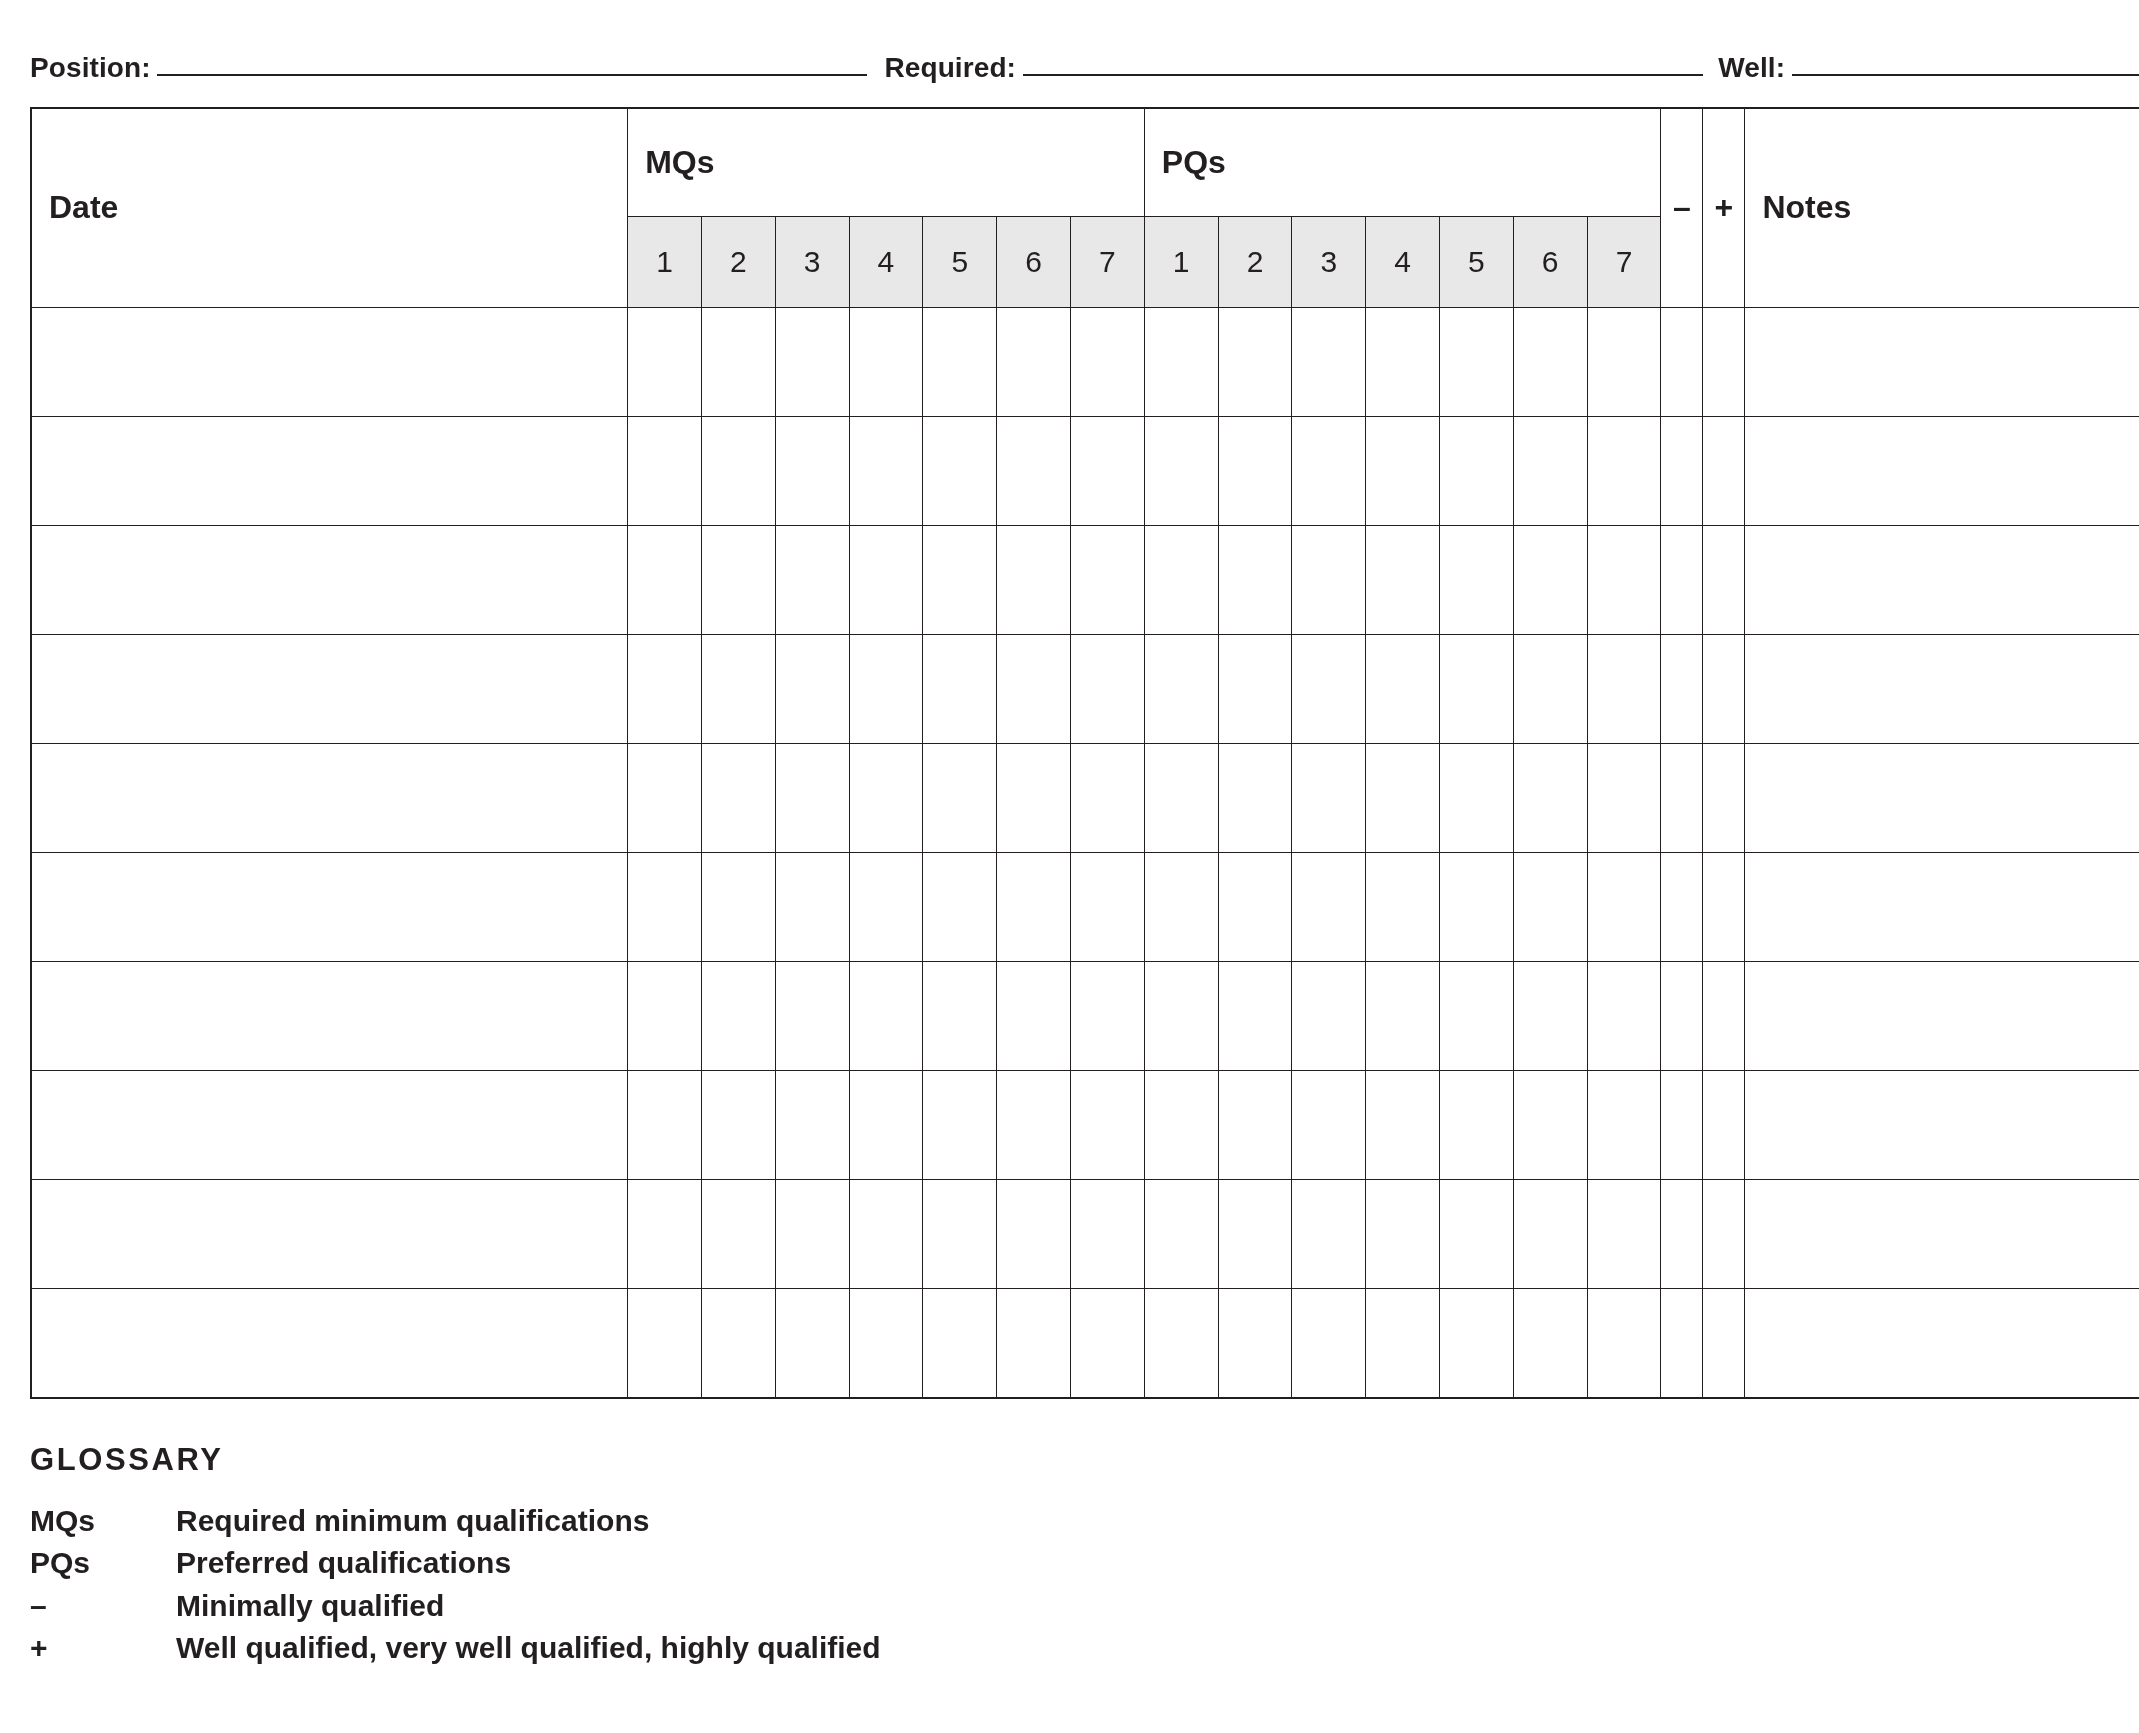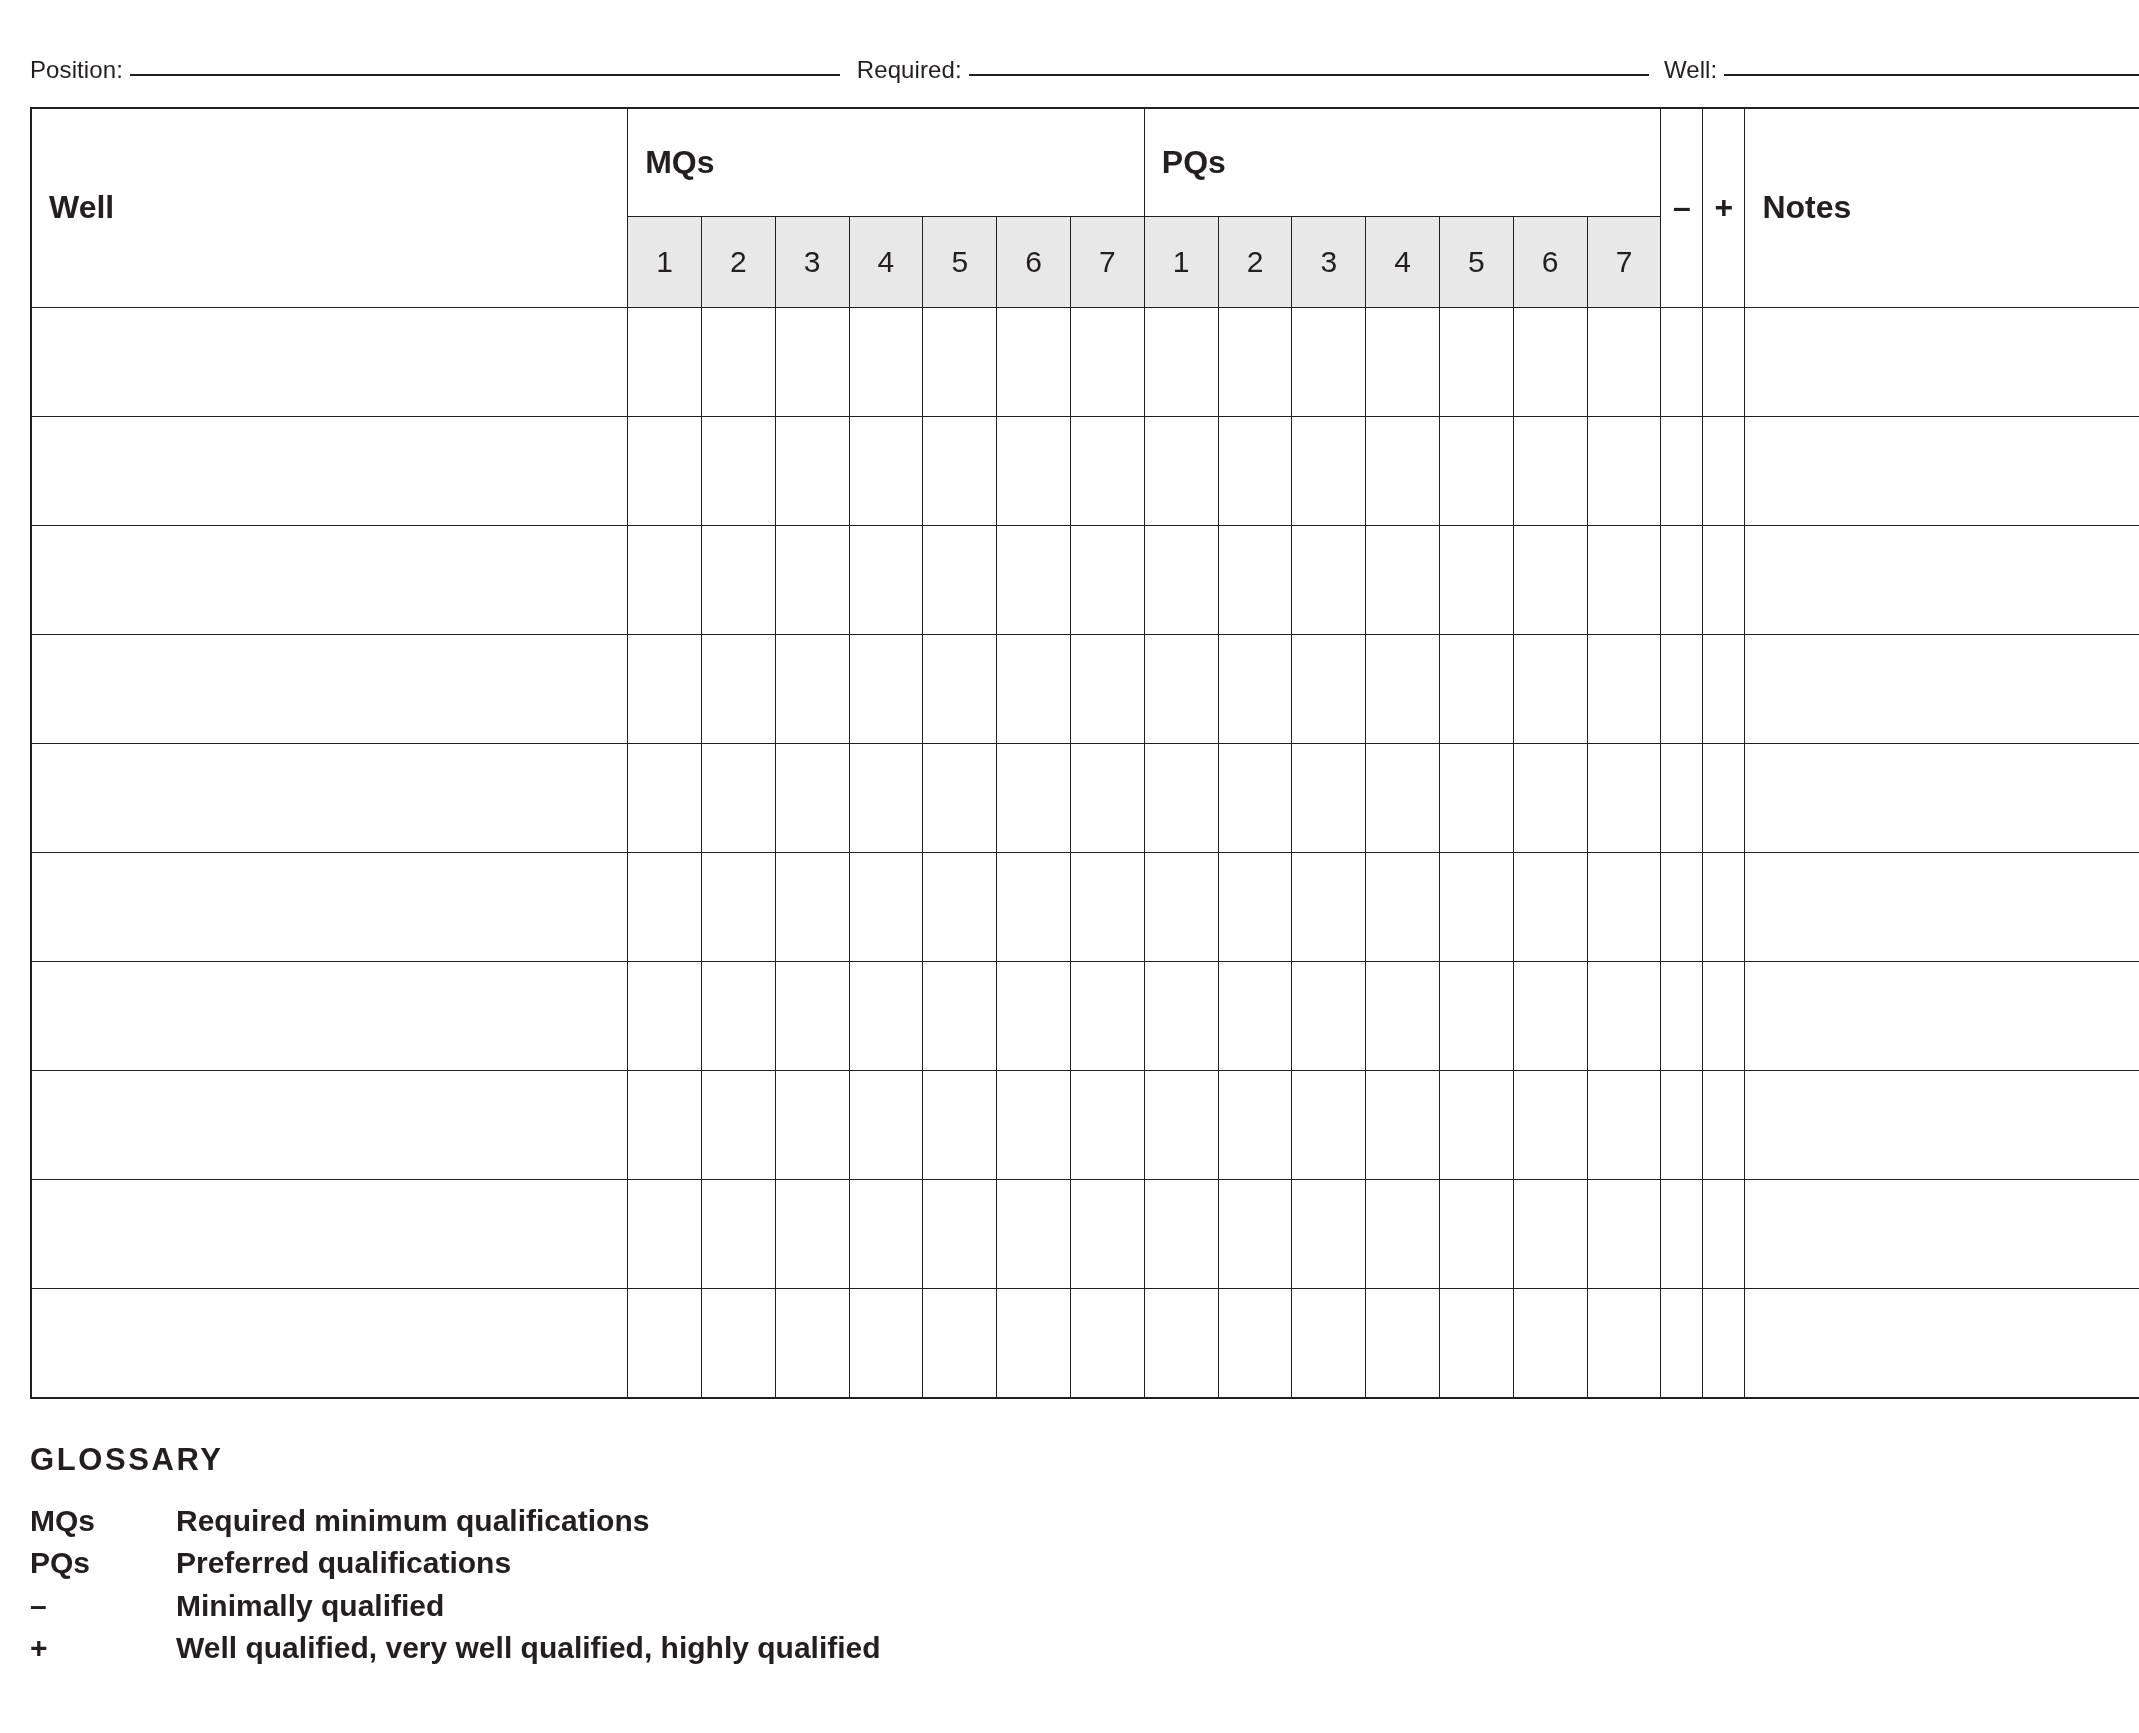--- a/index.html
+++ b/index.html
@@ -23,22 +23,22 @@
   }
 
   
   .header-row {
     display: flex;
     align-items: flex-end;
     height: 56px;
     padding-top: 8.6px;
   }
   .field-label {
-    font-size: 24px;
-    font-weight: normal;
+    font-size: 28px;
+    font-weight: bold;
     line-height: 1;
     white-space: nowrap;
     letter-spacing: 0.1px;
   }
   .rule {
     border-bottom: 2.1px solid #231f20;
     height: 0;
     margin: 0 0 6px 6.8px;
   }
   .rule.position { width: 710px; }
@@ -147,21 +147,21 @@
         <col class="num">
         <col class="num">
         <col class="num">
         <col class="num">
         <col class="sign">
         <col class="sign">
         <col class="notes">
       </colgroup>
     <thead>
       <tr>
-        <th class="head-main" rowspan="2">Well</th>
+        <th class="head-main" rowspan="2">Date</th>
         <th class="head-main" id="th-mqs" colspan="7">MQs</th>
         <th class="head-main" id="th-pqs" colspan="7">PQs</th>
         <th class="head-main center" rowspan="2">–</th>
         <th class="head-main center" rowspan="2">+</th>
         <th class="head-main" rowspan="2">Notes</th>
       </tr>
       <tr id="subheader-row">
           <th class="head-sub">1</th>
           <th class="head-sub">2</th>
           <th class="head-sub">3</th>

